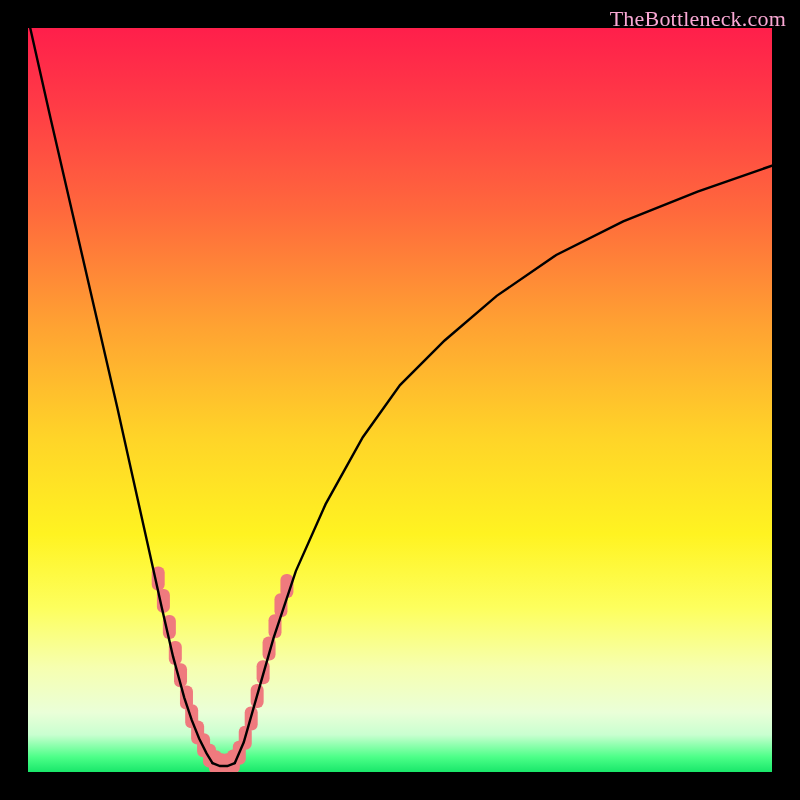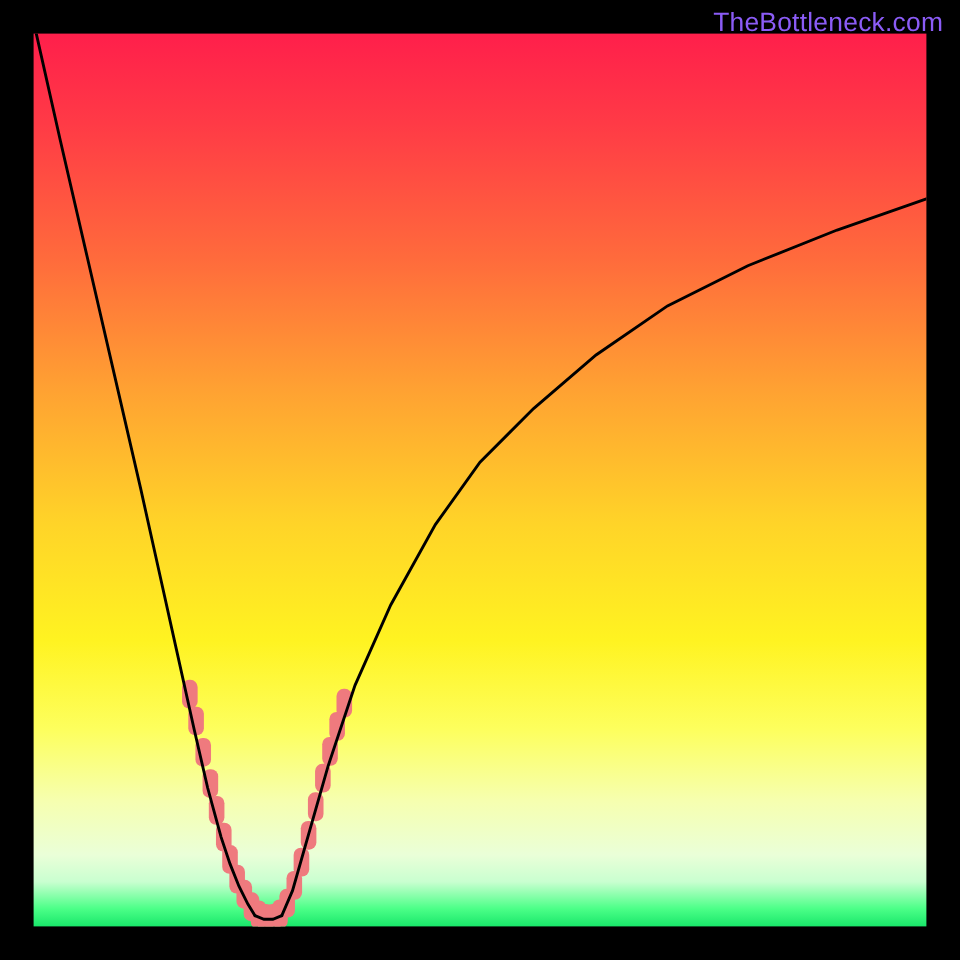--- a/index.html
+++ b/index.html
@@ -39,25 +39,26 @@
       #eaffd8 92%,
       #c9ffd0 95%,
       #4cff88 98%,
       #19e76a 100%
     );
   }
   .watermark {
     position: absolute;
     top: 6px;
     right: 14px;
-    color: #8b5cf6;
+    color: #f9a8d4;
     font-size: 22px;
     font-weight: 500;
     letter-spacing: 0.2px;
     user-select: none;
+    font-family: Liberation Serif, serif;
   }
   svg.curves {
     position: absolute;
     left: 0;
     top: 0;
     width: 744px;
     height: 744px;
   }
   .curve {
     fill: none;

